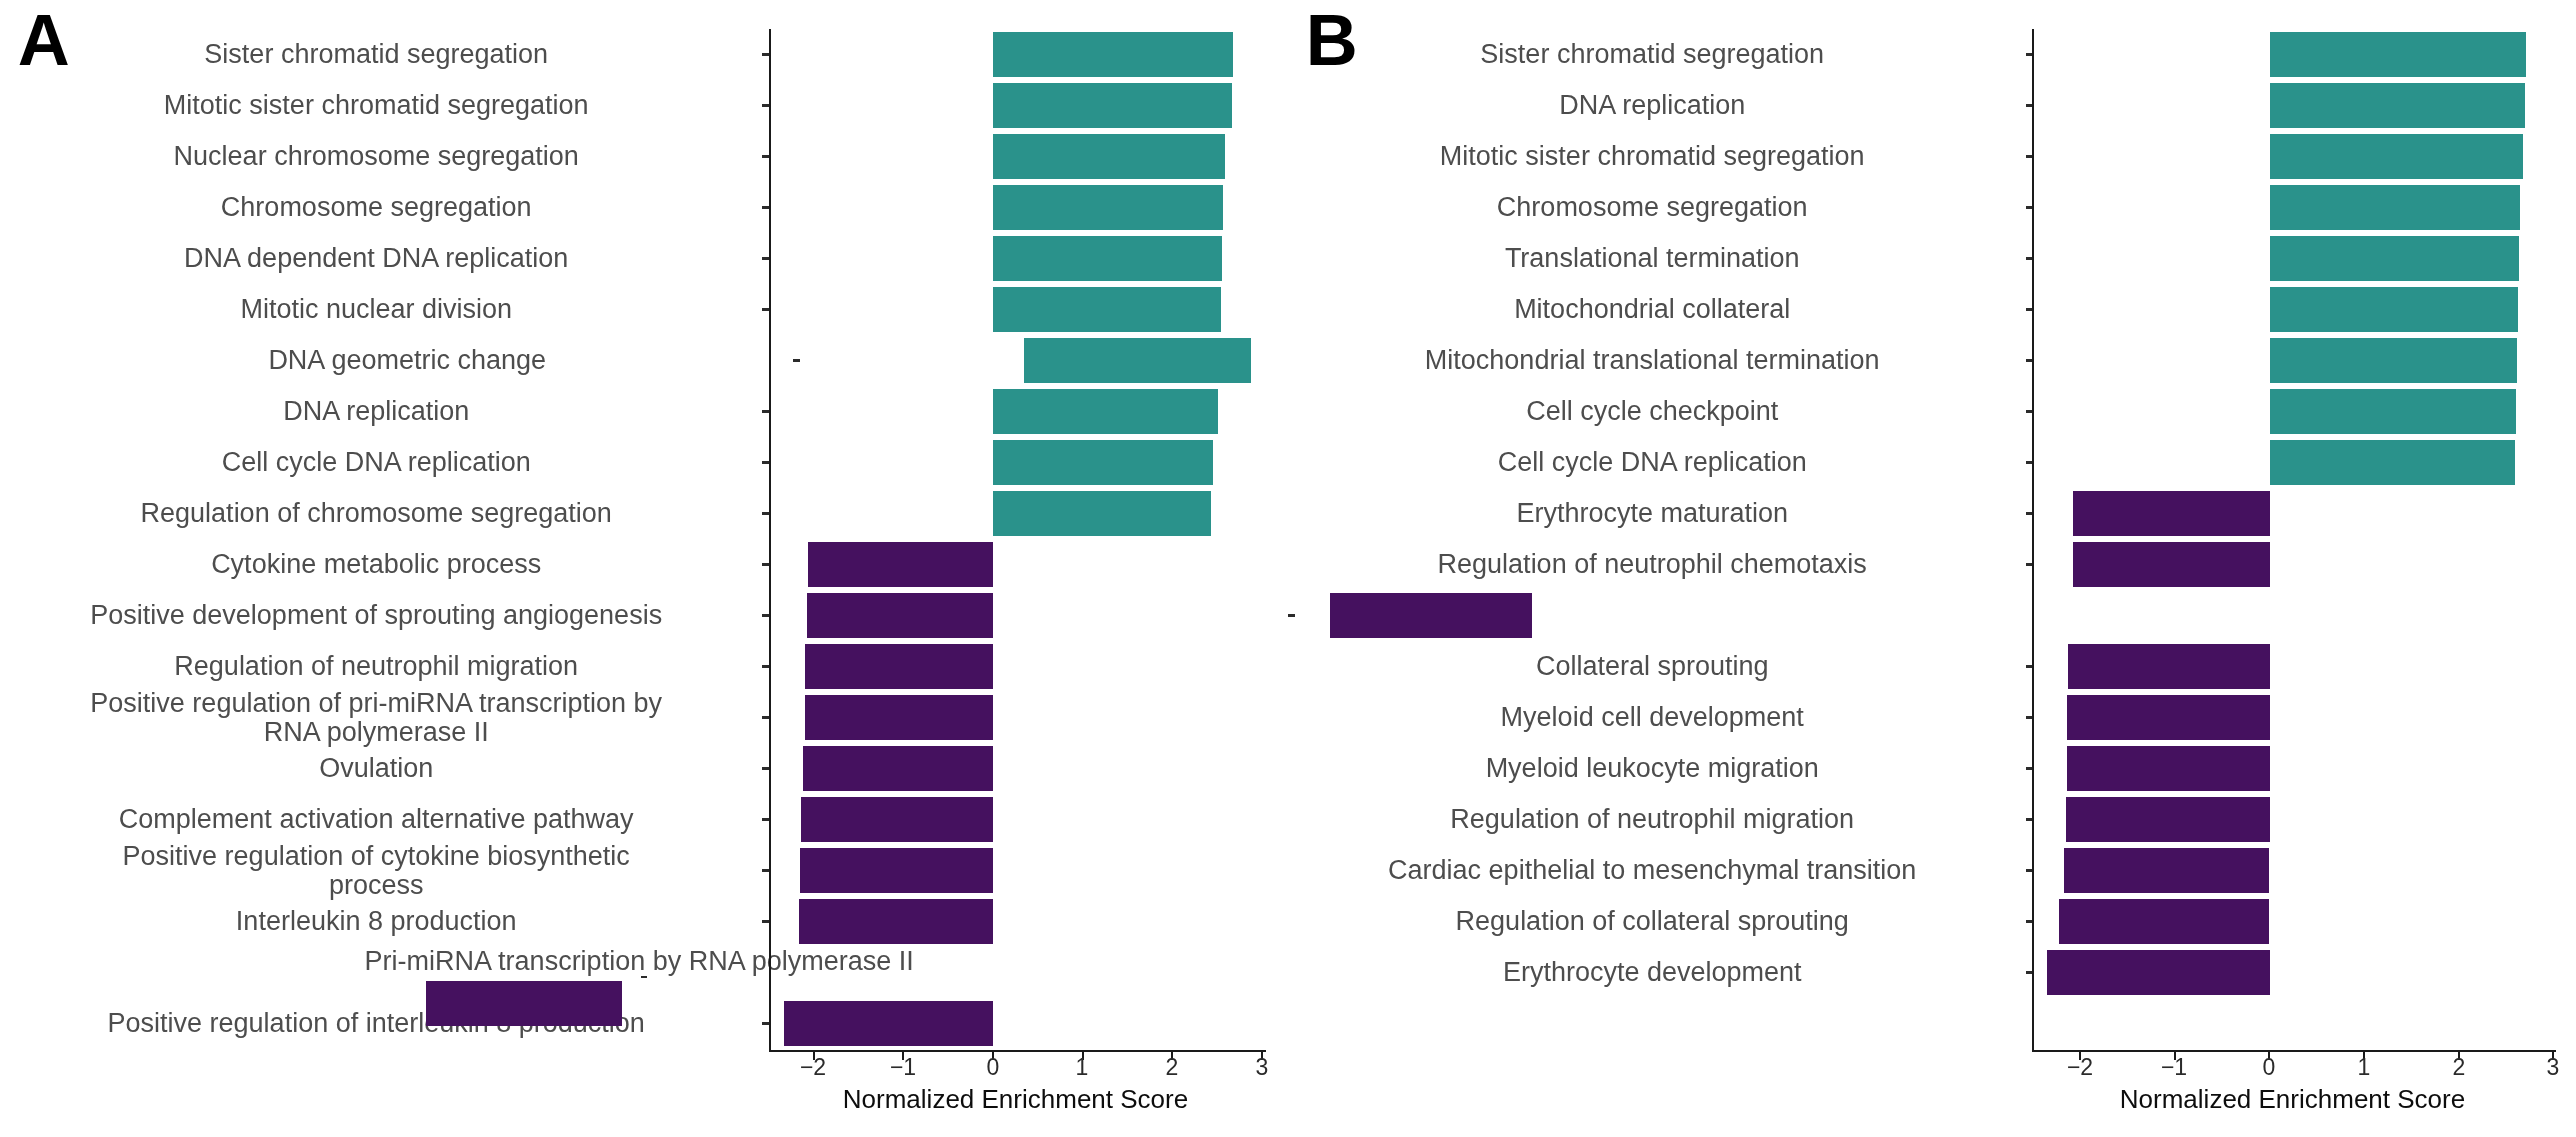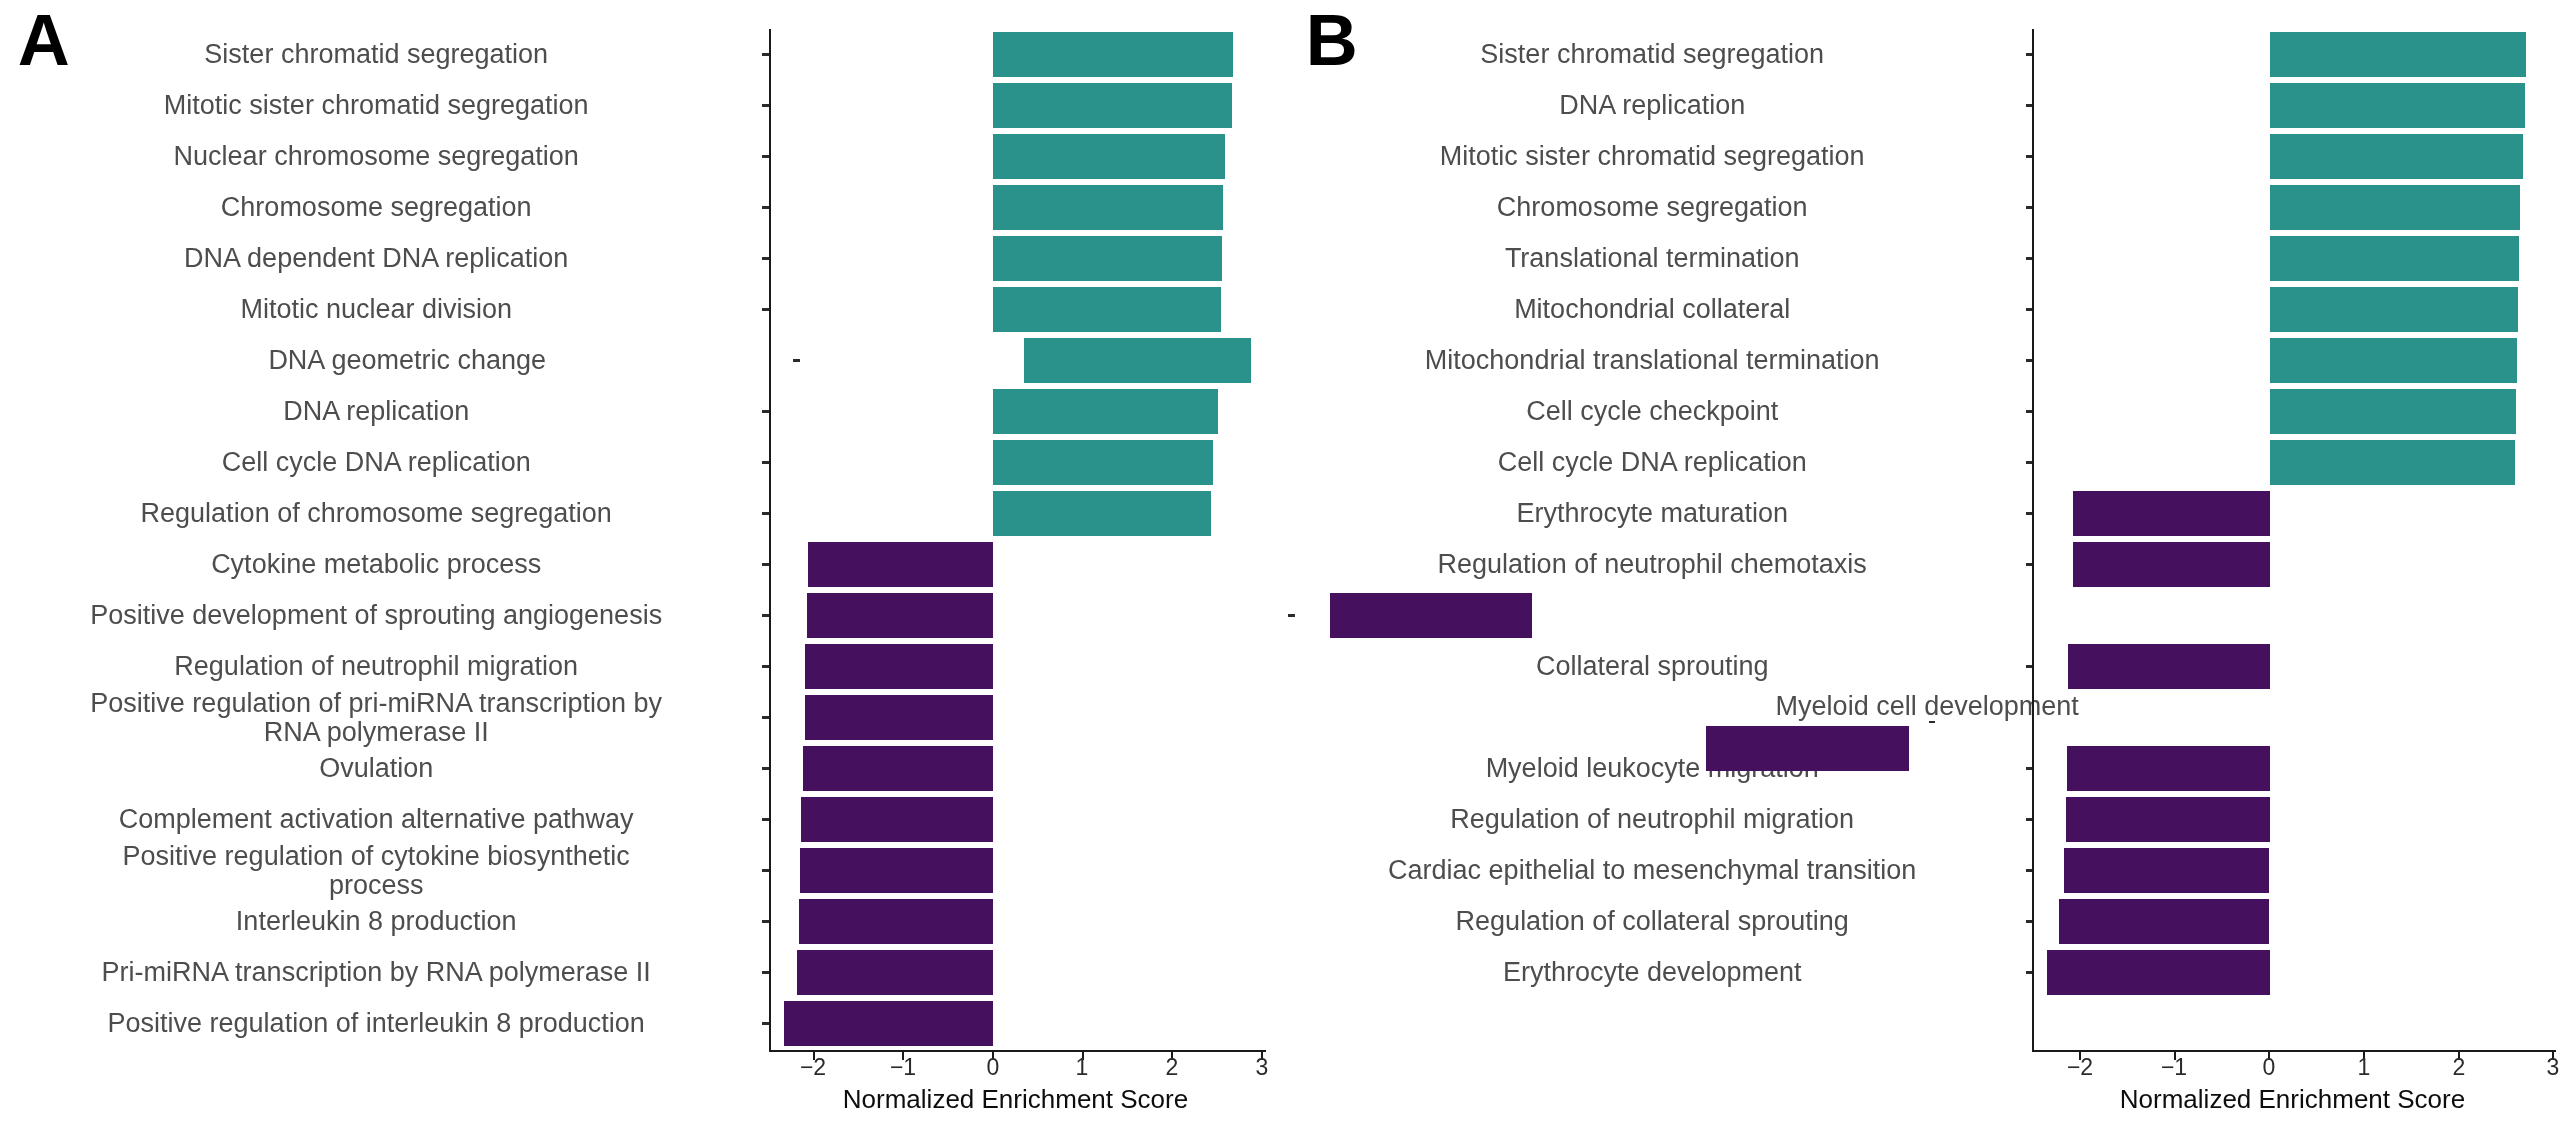--- a/index.html
+++ b/index.html
@@ -165,21 +165,21 @@
             <div class="bar" style="left: 31px; width: 193px; background: rgb(69, 17, 95);"></div>
           </div>
         </div>
         <div class="bar-row" style="height: 51px;">
           <div class="cat-label" style="width: 762px;">Interleukin 8 production</div>
           <div class="ytick"></div>
           <div class="track" style="width: 493px;">
             <div class="bar" style="left: 30px; width: 194px; background: rgb(69, 17, 95);"></div>
           </div>
         </div>
-        <div class="bar-row" style="height: 51px;">
+        <div class="bar-row" style="height: 51px; flex-direction: column;">
           <div class="cat-label" style="width: 762px;">Pri-miRNA transcription by RNA polymerase II</div>
           <div class="ytick"></div>
           <div class="track" style="width: 493px;">
             <div class="bar" style="left: 28px; width: 196px; background: rgb(69, 17, 95);"></div>
           </div>
         </div>
         <div class="bar-row" style="height: 51px;">
           <div class="cat-label" style="width: 762px;">Positive regulation of interleukin 8 production</div>
           <div class="ytick"></div>
           <div class="track" style="width: 493px;">
@@ -290,21 +290,21 @@
             <div class="bar" style="left: 35px; width: 202px; background: rgb(69, 17, 95);"></div>
           </div>
         </div>
         <div class="bar-row" style="height: 51px;">
           <div class="cat-label" style="width: 738px;">Collateral sprouting</div>
           <div class="ytick"></div>
           <div class="track" style="width: 521px;">
             <div class="bar" style="left: 35px; width: 202px; background: rgb(69, 17, 95);"></div>
           </div>
         </div>
-        <div class="bar-row" style="height: 51px; flex-direction: column;">
+        <div class="bar-row" style="height: 51px;">
           <div class="cat-label" style="width: 738px;">Myeloid cell development</div>
           <div class="ytick"></div>
           <div class="track" style="width: 521px;">
             <div class="bar" style="left: 34px; width: 203px; background: rgb(69, 17, 95);"></div>
           </div>
         </div>
         <div class="bar-row" style="height: 51px;">
           <div class="cat-label" style="width: 738px;">Myeloid leukocyte migration</div>
           <div class="ytick"></div>
           <div class="track" style="width: 521px;">

